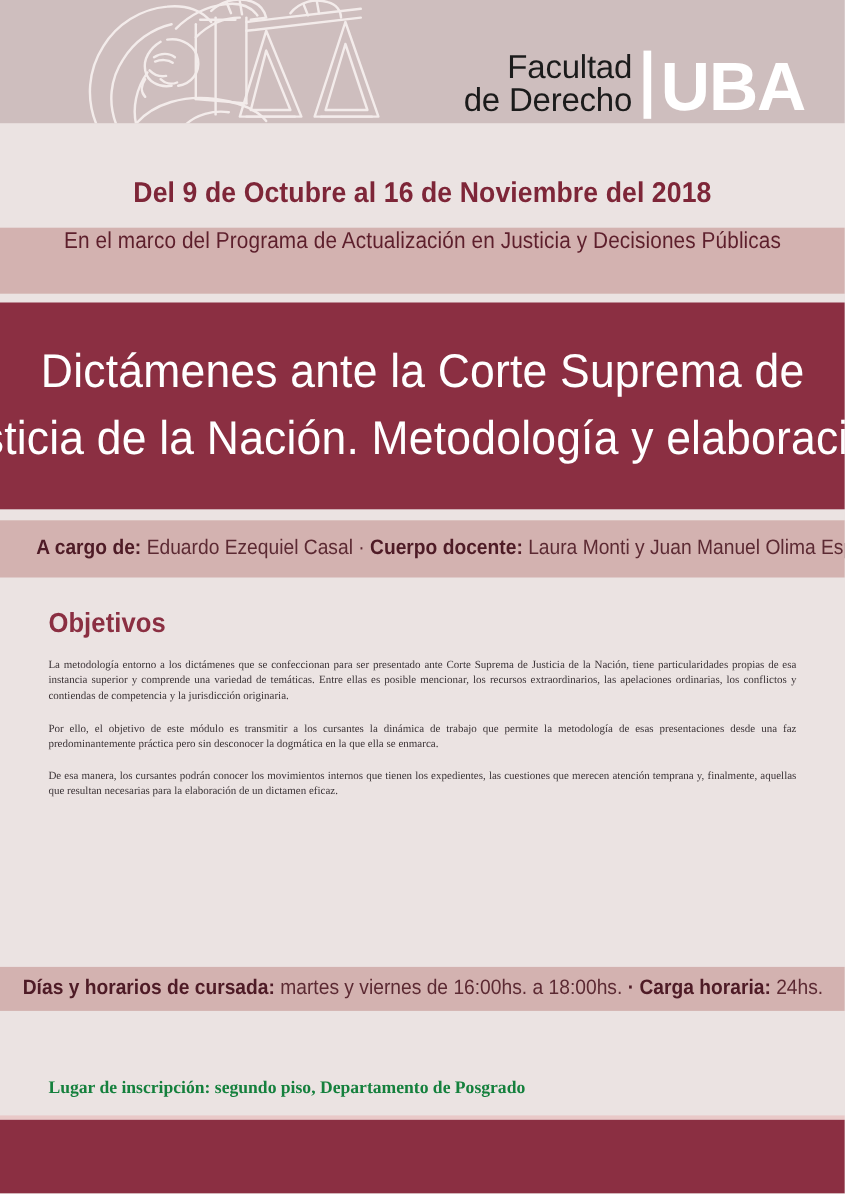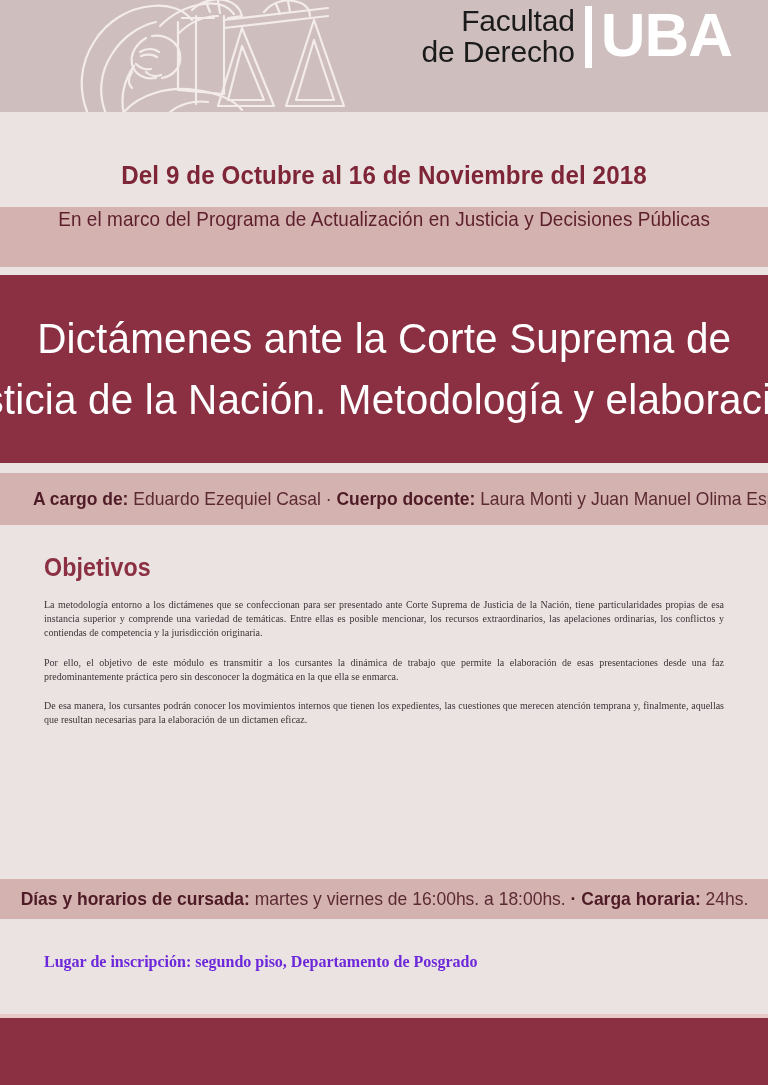--- a/index.html
+++ b/index.html
@@ -28,23 +28,23 @@
     position: absolute;
     left: 28px;
     top: -6px;
     width: 330px;
     height: 124px;
     opacity: .92;
   }
   .logo-block {
     position: absolute;
     right: 36px;
-    top: 6px;
-    display: flex;
-    align-items: flex-start;
+    top: 30px;
+    display: flex;
+    align-items: flex-end;
     height: 78px;
   }
   .logo-facultad {
     text-align: right;
     color: #1b1b1b;
     font-family: "Liberation Sans", sans-serif;
     font-size: 30px;
     line-height: 1.02;
     font-weight: 400;
     letter-spacing: -0.2px;
@@ -190,26 +190,26 @@
     transform: scaleX(.92);
     white-space: nowrap;
   }
   .schedule-text .lbl { font-weight: 700; }
   .schedule-text .val { font-weight: 400; color: #5c2a33; }
 
   
   .footer-info {
     position: absolute;
     left: 44px;
-    top: 950px;
+    top: 978px;
     font-family: "Liberation Serif", serif;
     font-weight: 700;
     font-size: 16px;
     line-height: 1.52;
-    color: #6d28d9;
+    color: #15803d;
   }
 
   
   .bottom-hairline {
     position: absolute;
     left: 0;
     top: 1014px;
     width: 100%;
     height: 4px;
     background: #e9c9c8;
@@ -305,21 +305,21 @@
     <span class="val">Eduardo Ezequiel Casal</span>
     <span class="val">·</span>
     <span class="lbl">Cuerpo docente:</span>
     <span class="val">Laura Monti y Juan Manuel Olima Espel</span>
   </div>
 </div>
 
 <div class="content">
   <div class="section-heading">Objetivos</div>
   <p class="para">La metodología entorno a los dictámenes que se confeccionan para ser presentado ante Corte Suprema de Justicia de la Nación, tiene particularidades propias de esa instancia superior y comprende una variedad de temáticas. Entre ellas es posible mencionar, los recursos extraordinarios, las apelaciones ordinarias, los conflictos y contiendas de competencia y la jurisdicción originaria.</p>
-  <p class="para">Por ello, el objetivo de este módulo es transmitir a los cursantes la dinámica de trabajo que permite la elaboración de esas presentaciones desde una faz predominantemente práctica pero sin desconocer la dogmática en la que ella se enmarca.</p>
+  <p class="para">Por ello, el objetivo de este módulo es transmitir a los cursantes la dinámica de trabajo que permite la metodología de esas presentaciones desde una faz predominantemente práctica pero sin desconocer la dogmática en la que ella se enmarca.</p>
   <p class="para">De esa manera, los cursantes podrán conocer los movimientos internos que tienen los expedientes, las cuestiones que merecen atención temprana y, finalmente, aquellas que resultan necesarias para la elaboración de un dictamen eficaz.</p>
 </div>
 
 <div class="schedule-band band-pink">
   <div class="schedule-text">
     <span class="lbl">Días y horarios de cursada:</span>
     <span class="val">martes y viernes de 16:00hs. a 18:00hs.</span>
     <span class="lbl">·</span>
     <span class="lbl">Carga horaria:</span>
     <span class="val">24hs.</span>

